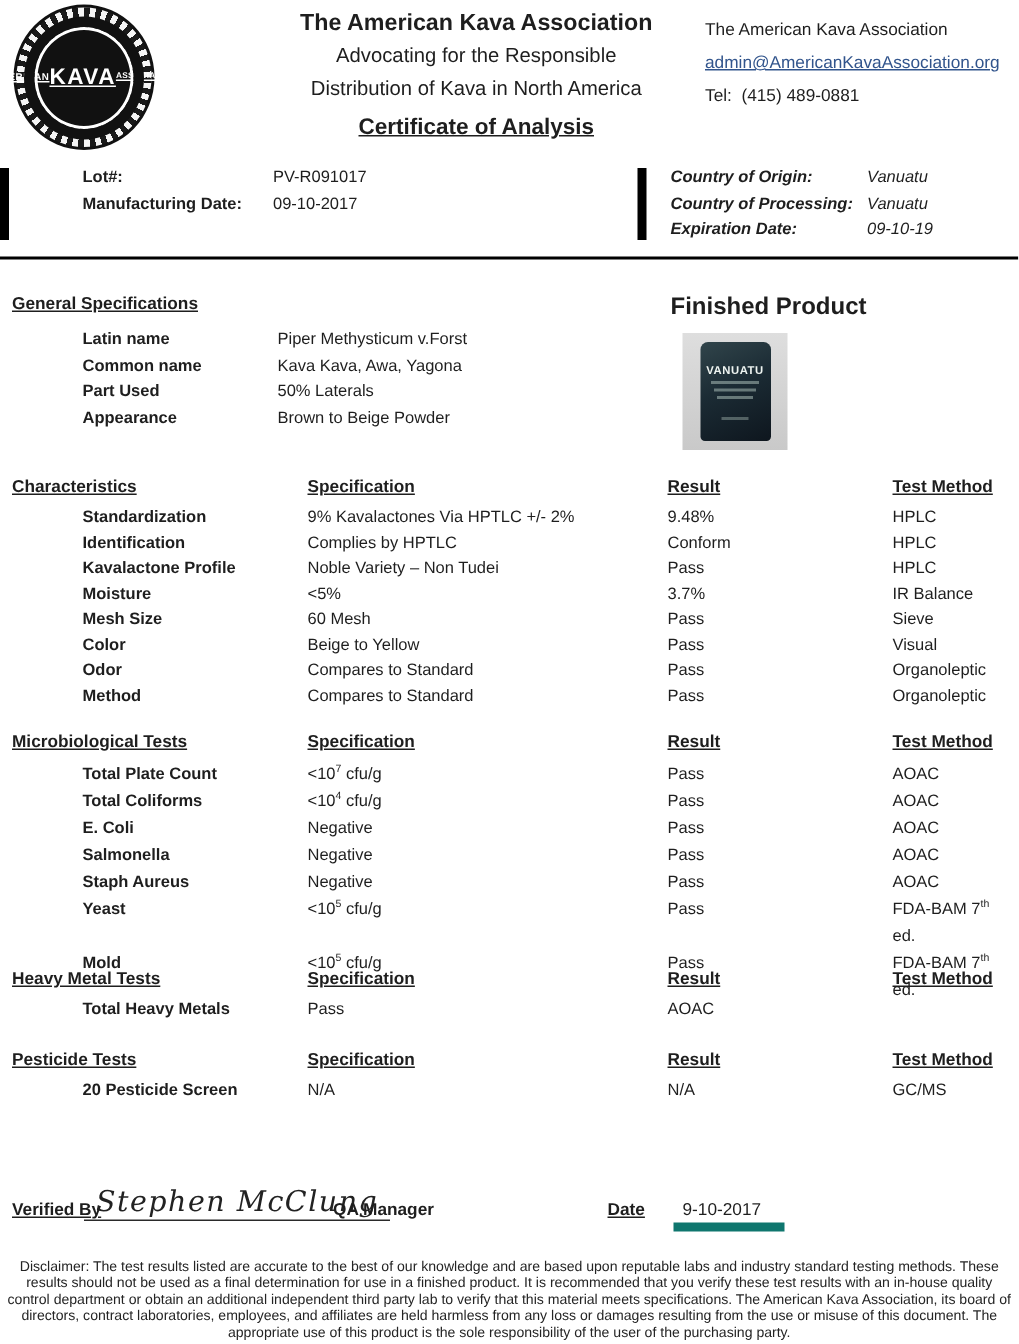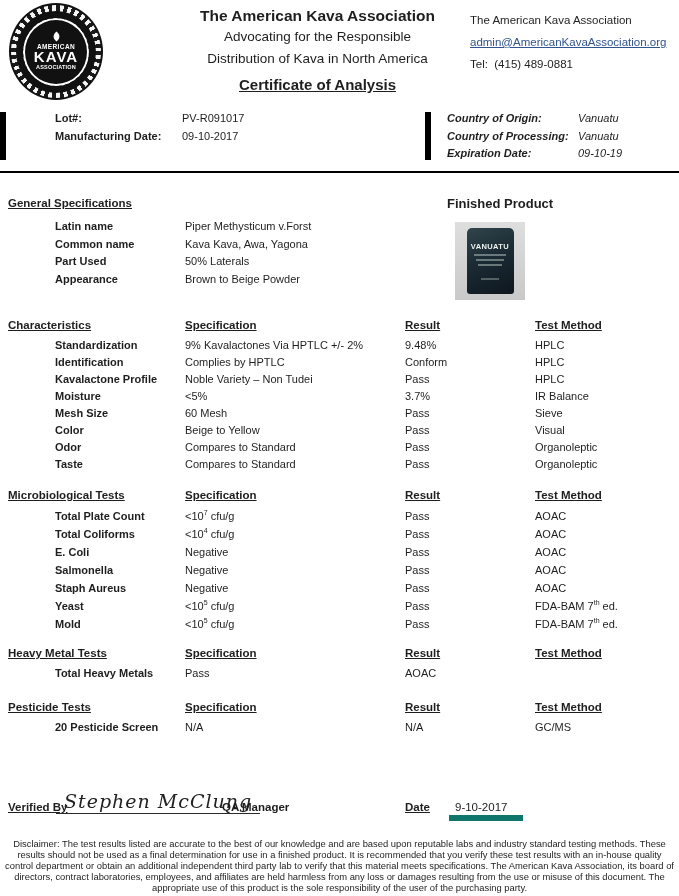--- a/index.html
+++ b/index.html
@@ -5,22 +5,22 @@
   html,body{margin:0;padding:0;background:#fff;}
   .page{position:relative;width:679px;height:896px;background:#fff;overflow:hidden;
         font-family:"Liberation Sans",sans-serif;color:#1e1e1e;font-size:11px;}
 
   
   .logo{position:absolute;left:9px;top:3px;width:94px;height:97px;border-radius:50%;
         background:repeating-conic-gradient(#1a1a1a 0deg 5deg,#f5f5f5 5deg 10deg);
         border:2px solid #111;box-sizing:border-box;
         display:flex;align-items:center;justify-content:center;}
   .logo-core{width:62px;height:64px;border-radius:50%;background:#111;border:2px solid #fff;
-             outline:7px solid #111;display:flex;flex-direction:column;align-items:center;
-             justify-content:center;color:#fff;}
+             outline:7px solid #111;display:flex;align-items:center;
+             justify-content:center;color:#fff;text-decoration:underline;}
   .leaf{width:7px;height:7px;background:#fff;border-radius:0 70% 0 70%;
         transform:rotate(45deg);margin-bottom:3px;}
   .l-american{font-size:6.5px;font-weight:bold;letter-spacing:.4px;line-height:7px;}
   .l-kava{font-size:15px;font-weight:bold;letter-spacing:1px;line-height:14px;}
   .l-assoc{font-size:5.5px;font-weight:bold;letter-spacing:.2px;line-height:7px;}
 
   .center-block{position:absolute;left:150px;top:5px;width:335px;text-align:center;}
   .org-title{font-size:15.5px;font-weight:bold;line-height:21px;}
   .org-sub{font-size:13.5px;line-height:21.5px;}
   .cert-title{display:inline-block;font-size:15px;font-weight:bold;
@@ -42,36 +42,36 @@
   .bar-left{left:0;} .bar-mid{left:425px;}
   .rule{position:absolute;left:0;top:171px;width:679px;height:2px;background:#000;}
 
   
   .gs{position:absolute;left:8px;top:196px;}
   .gs-heading{font-weight:bold;text-decoration:underline;font-size:11.5px;line-height:15px;}
   .gs-rows{margin:7px 0 0 47px;}
   .gs-row{display:grid;grid-template-columns:130px auto;line-height:17.6px;}
   .gs-label{font-weight:bold;}
 
-  .fp-label{position:absolute;left:447px;top:196px;font-weight:bold;font-size:13px;text-align:center;}
+  .fp-label{position:absolute;left:447px;top:196px;font-weight:bold;font-size:16px;text-align:center;}
   .photo{position:absolute;left:455px;top:222px;width:70px;height:78px;
          background:linear-gradient(180deg,#dedede,#c9c9c9);}
   .pouch{width:47px;height:66px;margin:6px auto 0;box-sizing:border-box;
          background:linear-gradient(155deg,#31454b,#1b2b34 45%,#0e161e);
          border-radius:5px 5px 3px 3px;display:flex;flex-direction:column;
          align-items:center;padding-top:15px;}
   .pouch-text{font-size:7.5px;font-weight:bold;color:#eef4f1;letter-spacing:.4px;line-height:8px;}
   .pouch-line{height:2px;background:rgba(200,220,210,.45);margin-top:3px;}
   .pl1{width:32px;} .pl2{width:28px;} .pl3{width:24px;}
   .pouch-foot{width:18px;height:2px;background:rgba(200,220,210,.35);margin-top:12px;}
 
   
   .tbl{position:absolute;left:8px;width:665px;}
   .t-char{top:316px;} .t-micro{top:486px;} .t-heavy{top:644px;} .t-pest{top:698px;}
-  .t-row{display:grid;grid-template-columns:177px 220px 130px auto;}
+  .t-row{display:grid;grid-template-columns:177px 220px 130px auto;gap:20px;}
   .t-head{line-height:18px;margin-bottom:3px;font-size:11.5px;}
   .t-heading,.t-colhead{font-weight:bold;text-decoration:underline;}
   .t-data{line-height:17px;}
   .t-micro .t-data{line-height:18px;}
   .t-name{font-weight:bold;padding-left:47px;}
   sup{font-size:7px;line-height:0;}
 
   
   .verify{position:absolute;left:8px;top:797px;width:663px;height:36px;font-size:11.5px;}
   .v-label{position:absolute;left:0;top:4px;font-weight:bold;text-decoration:underline;}
@@ -221,21 +221,21 @@
         <div>Pass</div>
         <div>Visual</div>
       </div>
       <div class="t-row t-data">
         <div class="t-name">Odor</div>
         <div>Compares to Standard</div>
         <div>Pass</div>
         <div>Organoleptic</div>
       </div>
       <div class="t-row t-data">
-        <div class="t-name">Taste</div>
+        <div class="t-name">Method</div>
         <div>Compares to Standard</div>
         <div>Pass</div>
         <div>Organoleptic</div>
       </div>
     </div>
   <div class="tbl t-micro">
       <div class="t-row t-head">
         <div class="t-heading">Microbiological Tests</div>
         <div class="t-colhead">Specification</div>
         <div class="t-colhead">Result</div>

